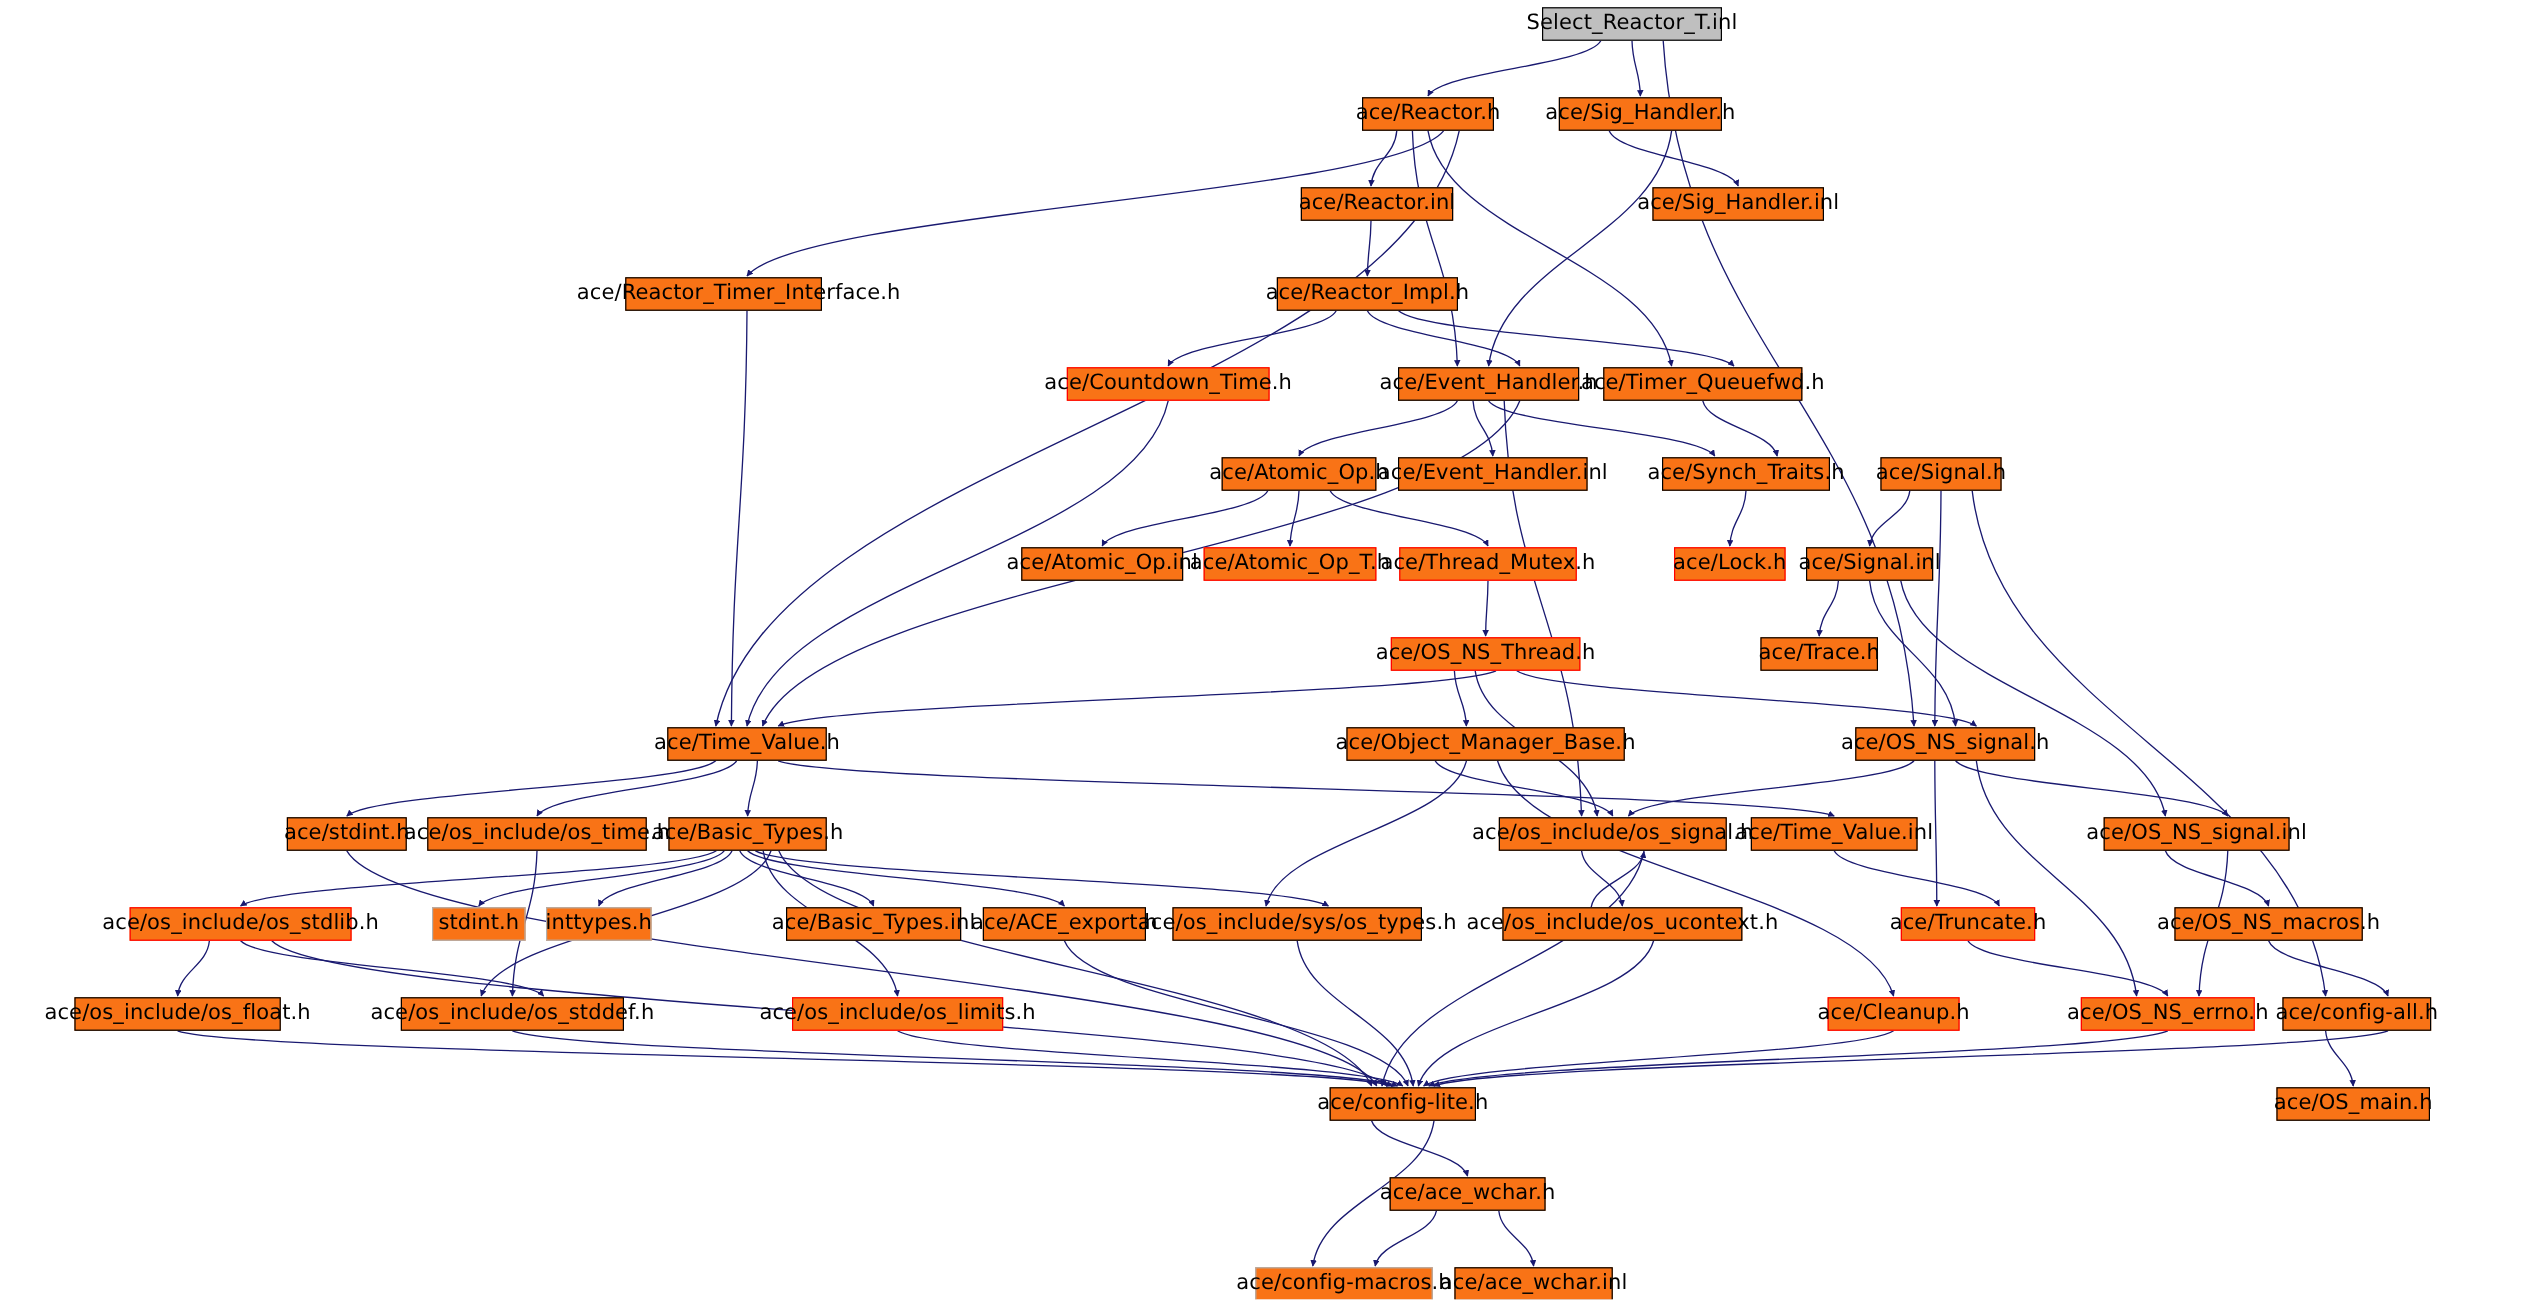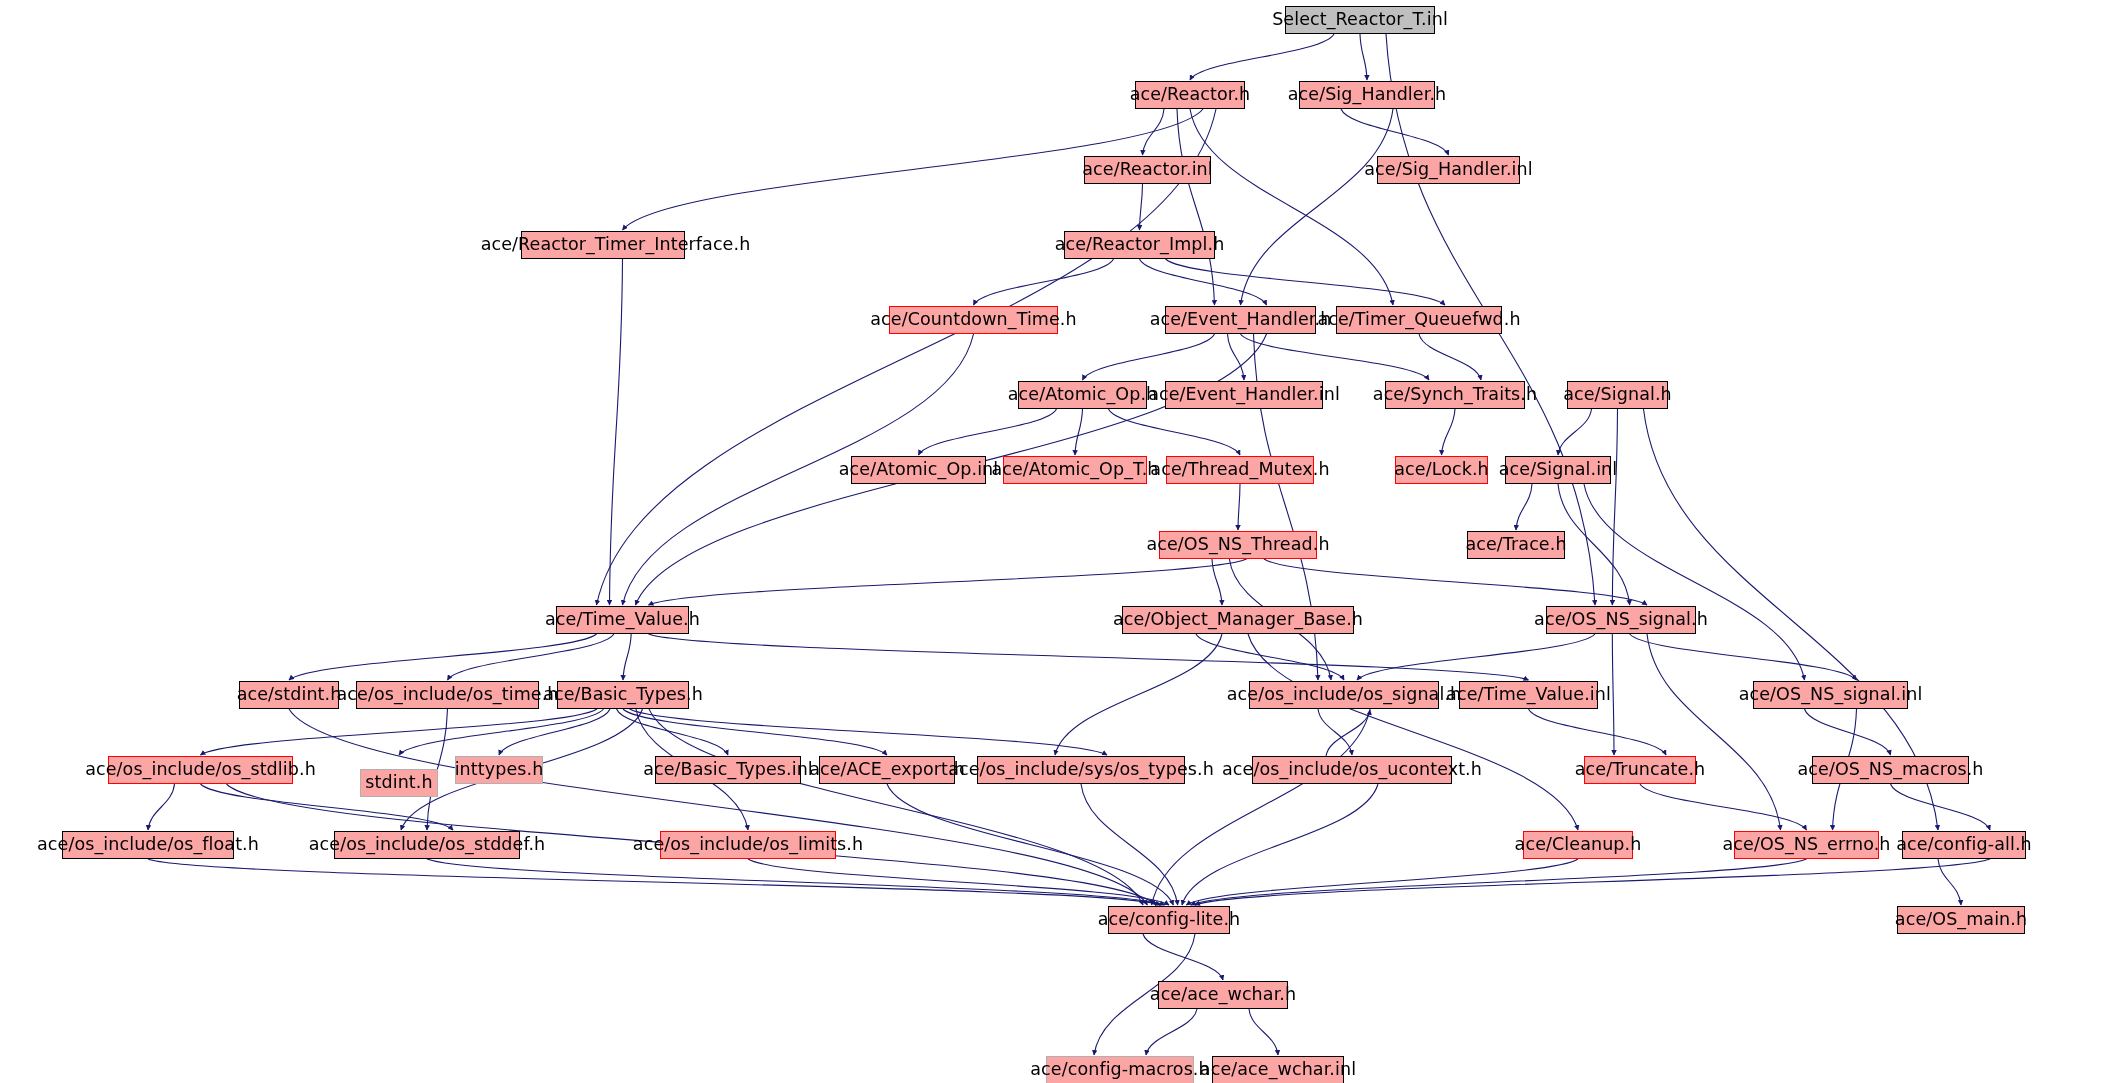--- a/index.html
+++ b/index.html
@@ -18,21 +18,21 @@
     width:2117px;
     height:1083px;
     pointer-events:none;
   }
   .node{
     position:absolute;
     box-sizing:border-box;
     display:flex;
     align-items:center;
     justify-content:center;
-    background:#fca5a5;
+    background:#f97316;
     border:1px solid #000000;
     color:#000000;
     font-size:17.5px;
     line-height:1;
     white-space:nowrap;
     letter-spacing:0.1px;
     cursor:pointer;
     z-index:5;
   }
   .node.root{
@@ -234,21 +234,21 @@
       </div>
       <div class="node" style="left: 1459px; top: 681px; width: 139px; height: 28px;">
         <span class="label">ace/Time_Value.inl</span>
       </div>
       <div class="node" style="left: 1753px; top: 681px; width: 155px; height: 28px;">
         <span class="label">ace/OS_NS_signal.inl</span>
       </div>
       <div class="node red" style="left: 108px; top: 756px; width: 185px; height: 28px;">
         <span class="label">ace/os_include/os_stdlib.h</span>
       </div>
-      <div class="node gray" style="left: 360px; top: 756px; width: 78px; height: 28px; margin-top: 13px;">
+      <div class="node gray" style="left: 360px; top: 756px; width: 78px; height: 28px;">
         <span class="label">stdint.h</span>
       </div>
       <div class="node gray" style="left: 455px; top: 756px; width: 88px; height: 28px;">
         <span class="label">inttypes.h</span>
       </div>
       <div class="node" style="left: 655px; top: 756px; width: 146px; height: 28px;">
         <span class="label">ace/Basic_Types.inl</span>
       </div>
       <div class="node" style="left: 819px; top: 756px; width: 136px; height: 28px;">
         <span class="label">ace/ACE_export.h</span>

